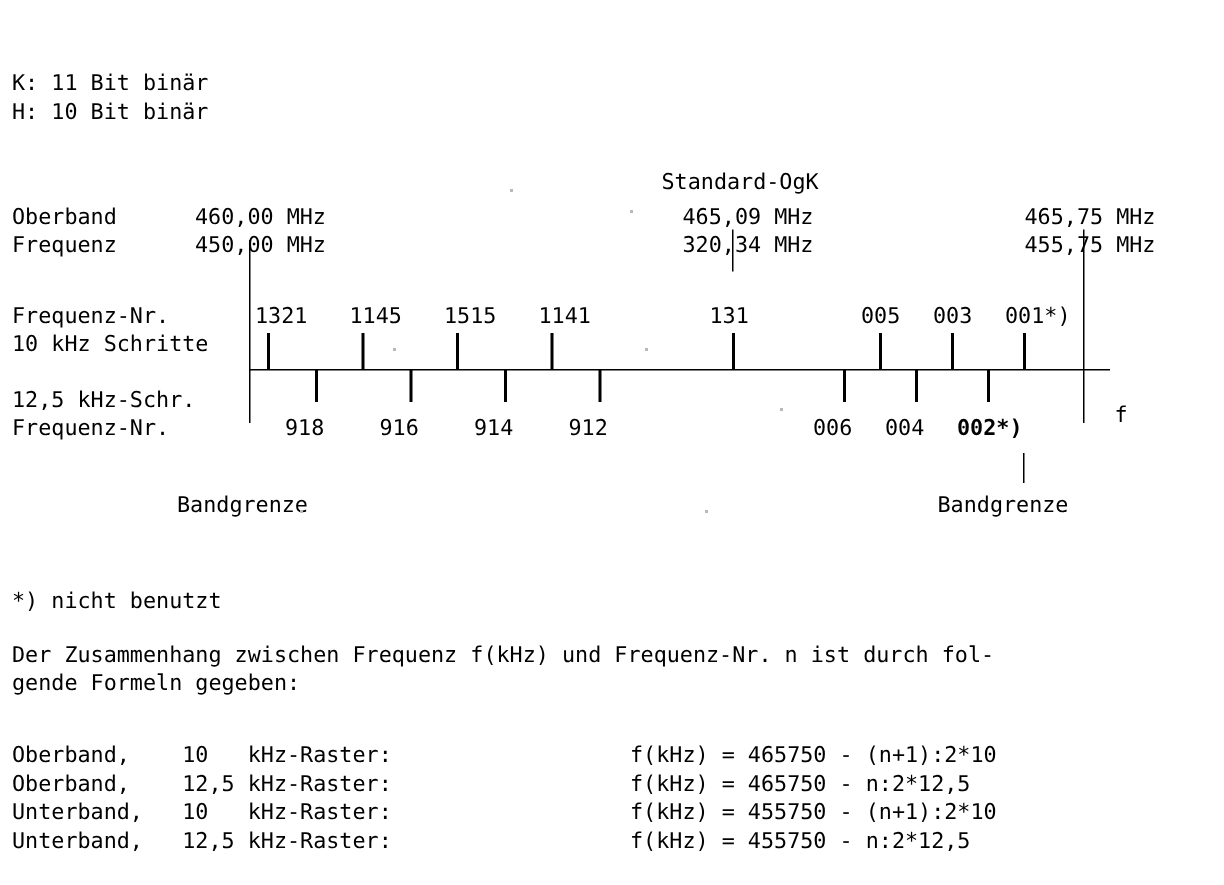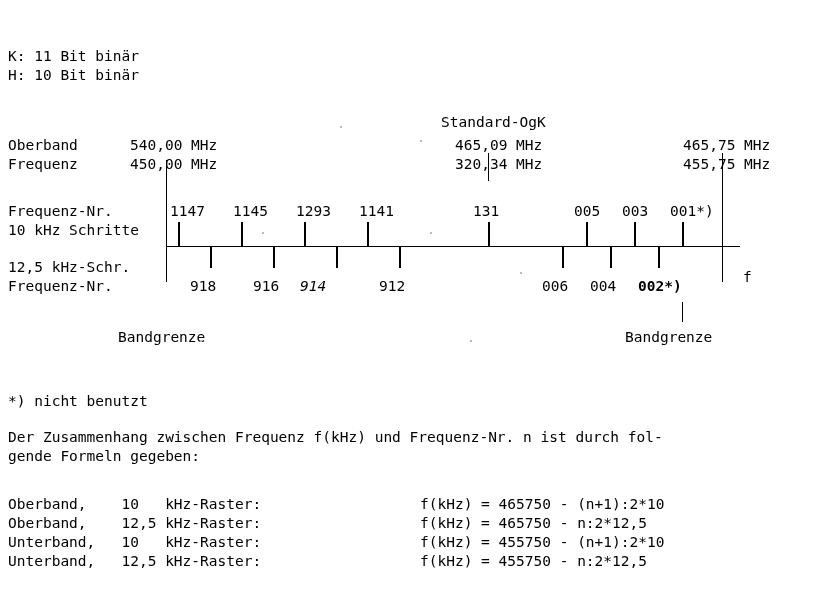--- a/index.html
+++ b/index.html
@@ -102,35 +102,35 @@
 
 
   <div class="mono-block" id="defs">K: 11 Bit binär
 H: 10 Bit binär</div>
 
   <div id="diagram">
 
     <div class="dg-text" style="left:441px; top:13px;">Standard-OgK</div>
 
     <div class="dg-text" style="left:8px; top:36px;">Oberband</div>
-    <div class="dg-text" style="left:130px; top:36px;">540,00 MHz</div>
+    <div class="dg-text" style="left:130px; top:36px;">460,00 MHz</div>
     <div class="dg-text" style="left:455px; top:36px;">465,09 MHz</div>
     <div class="dg-text" style="left:683px; top:36px;">465,75 MHz</div>
 
     <div class="dg-text" style="left:8px; top:55px;">Frequenz</div>
     <div class="dg-text" style="left:130px; top:55px;">450,00 MHz</div>
     <div class="dg-text" style="left:455px; top:55px;">320,34 MHz</div>
     <div class="dg-text" style="left:683px; top:55px;">455,75 MHz</div>
 
     <div class="dg-text" style="left:8px; top:102px;">Frequenz-Nr.</div>
     <div class="dg-text" style="left:8px; top:121px;">10 kHz Schritte</div>
 
-    <div class="dg-text" style="left:170px; top:102px;">1147</div>
+    <div class="dg-text" style="left:170px; top:102px;">1321</div>
     <div class="dg-text" style="left:233px; top:102px;">1145</div>
-    <div class="dg-text" style="left:296px; top:102px;">1293</div>
+    <div class="dg-text" style="left:296px; top:102px;">1515</div>
     <div class="dg-text" style="left:359px; top:102px;">1141</div>
     <div class="dg-text" style="left:473px; top:102px;">131</div>
     <div class="dg-text" style="left:574px; top:102px;">005</div>
     <div class="dg-text" style="left:622px; top:102px;">003</div>
     <div class="dg-text" style="left:670px; top:102px;">001*)</div>
 
     <div class="vline" style="left:166px; top:60px; height:122px;"></div>
 
     <div class="vline" style="left:488px; top:53px; height:28px;"></div>
 
@@ -153,21 +153,21 @@
     <div class="tick" style="left:210px; top:146px; height:22px;"></div>
     <div class="tick" style="left:273px; top:146px; height:22px;"></div>
     <div class="tick" style="left:336px; top:146px; height:22px;"></div>
     <div class="tick" style="left:399px; top:146px; height:22px;"></div>
     <div class="tick" style="left:562px; top:146px; height:22px;"></div>
     <div class="tick" style="left:610px; top:146px; height:22px;"></div>
     <div class="tick" style="left:658px; top:146px; height:22px;"></div>
 
     <div class="dg-text" style="left:190px; top:177px;">918</div>
     <div class="dg-text" style="left:253px; top:177px;">916</div>
-    <div class="dg-text" style="left:300px; top:177px;font-style:italic;">914</div>
+    <div class="dg-text" style="left:316px; top:177px;">914</div>
     <div class="dg-text" style="left:379px; top:177px;">912</div>
     <div class="dg-text" style="left:542px; top:177px;">006</div>
     <div class="dg-text" style="left:590px; top:177px;">004</div>
     <div class="dg-text" style="left:638px; top:177px;font-weight:bold;">002*)</div>
 
     <div class="dg-text" style="left:743px; top:168px;">f</div>
 
     <div class="dg-text" style="left:118px; top:228px;">Bandgrenze</div>
     <div class="dg-text" style="left:625px; top:228px;">Bandgrenze</div>
     <div class="vline" style="left:682px; top:202px; height:20px;"></div>

